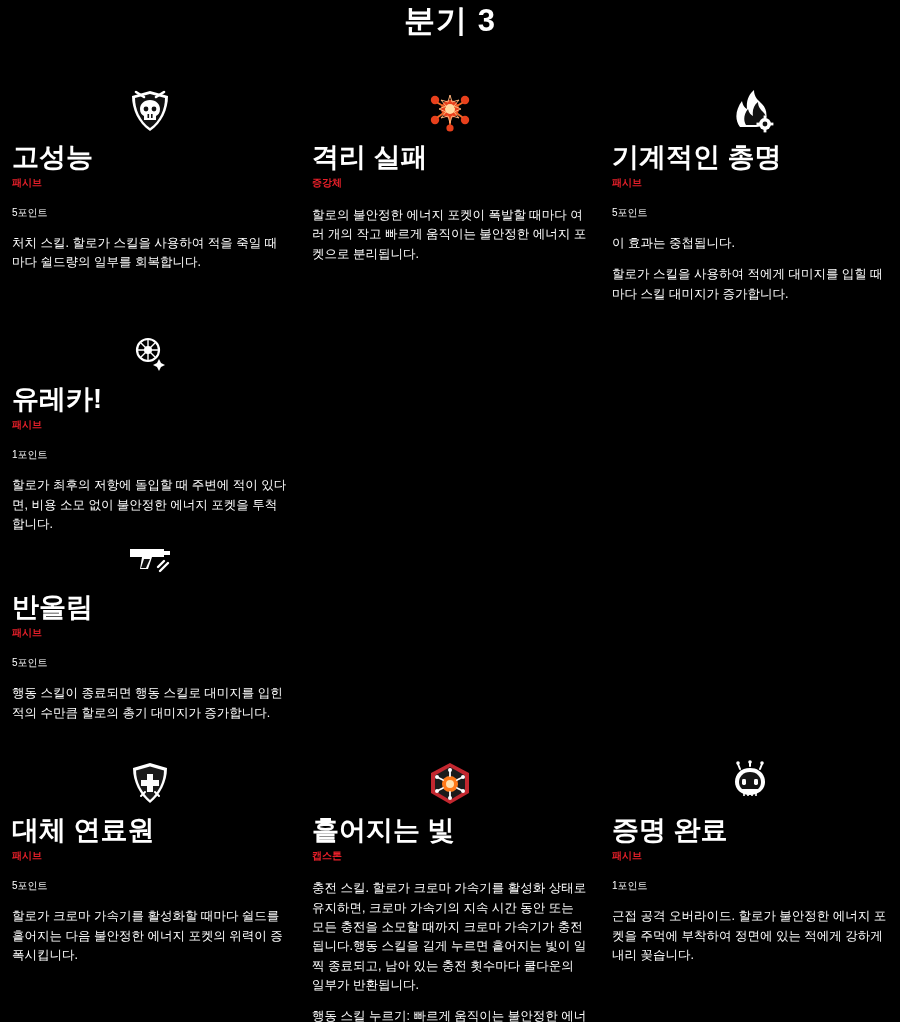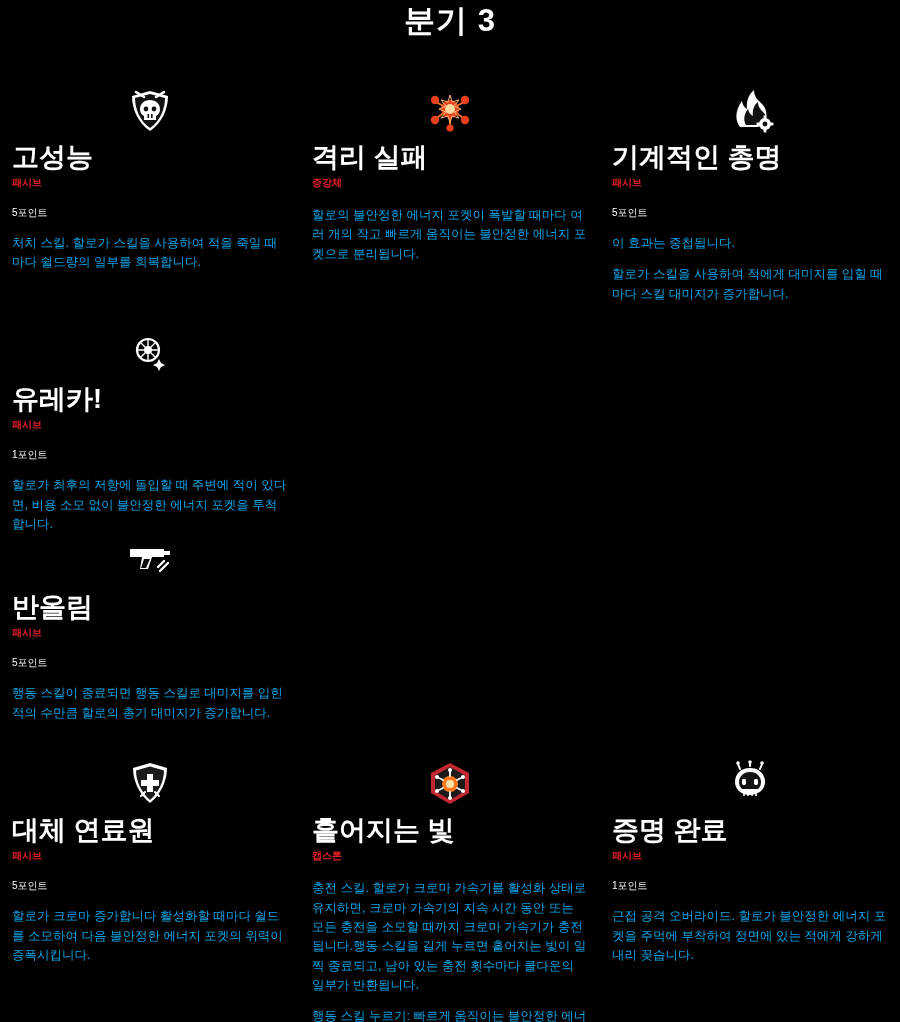--- a/index.html
+++ b/index.html
@@ -68,21 +68,21 @@
     margin-bottom: 16px;
   }
   .perk-cost {
     font-size: 10px;
     color: #ffffff;
     margin-bottom: 14px;
   }
   .perk-desc {
     font-size: 12.5px;
     line-height: 1.55;
-    color: #0ea5e9;
+    color: #ffffff;
     margin: 0 0 12px 0;
   }
   .perk-desc:last-child { margin-bottom: 0; }
 </style>
 </head>
 <body>
 
 <div class="page">
 
   <div class="page-title">분기 3</div>
@@ -194,21 +194,21 @@
         <svg width="48" height="48" viewBox="0 0 48 48">
           <path d="M24 3 L41 8 C41 22 34 35 24 43 C14 35 7 22 7 8 Z" fill="#ffffff"></path>
           <path d="M24 6.5 L38 10.5 C38 22 32 33 24 40 C16 33 10 22 10 10.5 Z" fill="#1a1a1a"></path>
           <path d="M21 14 h6 v6 h6 v6 h-6 v6 h-6 v-6 h-6 v-6 h6 z" fill="#ffffff"></path>
           <path d="M15 36 l4-4 M33 36 l-4-4" stroke="#ffffff" stroke-width="2" stroke-linecap="round"></path>
         </svg>
       </div>
       <div class="perk-name">대체 연료원</div>
       <div class="perk-type">패시브</div>
       <div class="perk-cost">5포인트</div>
-      <p class="perk-desc">할로가 크로마 증가합니다 활성화할 때마다 쉴드를 소모하여 다음 불안정한 에너지 포켓의 위력이 증폭시킵니다.</p>
+      <p class="perk-desc">할로가 크로마 가속기를 활성화할 때마다 쉴드를 흩어지는 다음 불안정한 에너지 포켓의 위력이 증폭시킵니다.</p>
     </div>
 
     <div class="cell">
       <div class="icon-wrap">
         <svg width="48" height="48" viewBox="0 0 48 48">
           <path d="M24 3 L43 13 L43 33 L24 44 L5 33 L5 13 Z" fill="#c3272f"></path>
           <path d="M24 7 L39 15.5 L39 31 L24 40 L9 31 L9 15.5 Z" fill="#1b1b1b"></path>
           <circle cx="24" cy="24" r="8" fill="#ff7a1a"></circle>
           <circle cx="24" cy="24" r="4" fill="#ffe2b0"></circle>
           <path d="M24 10 L24 16 M24 32 L24 38 M11 17 L17 20 M31 28 L37 31 M11 31 L17 28 M31 20 L37 17" stroke="#ffffff" stroke-width="1.8" stroke-linecap="round"></path>

